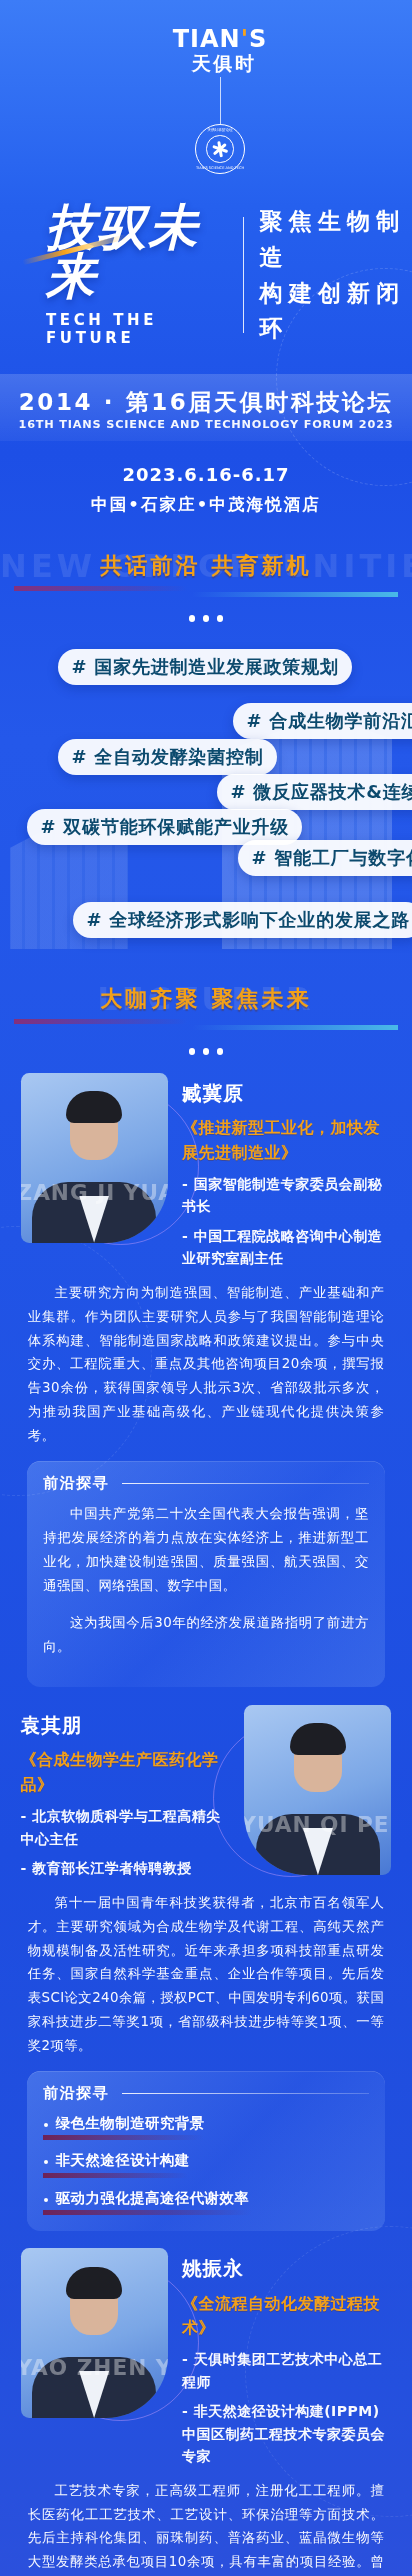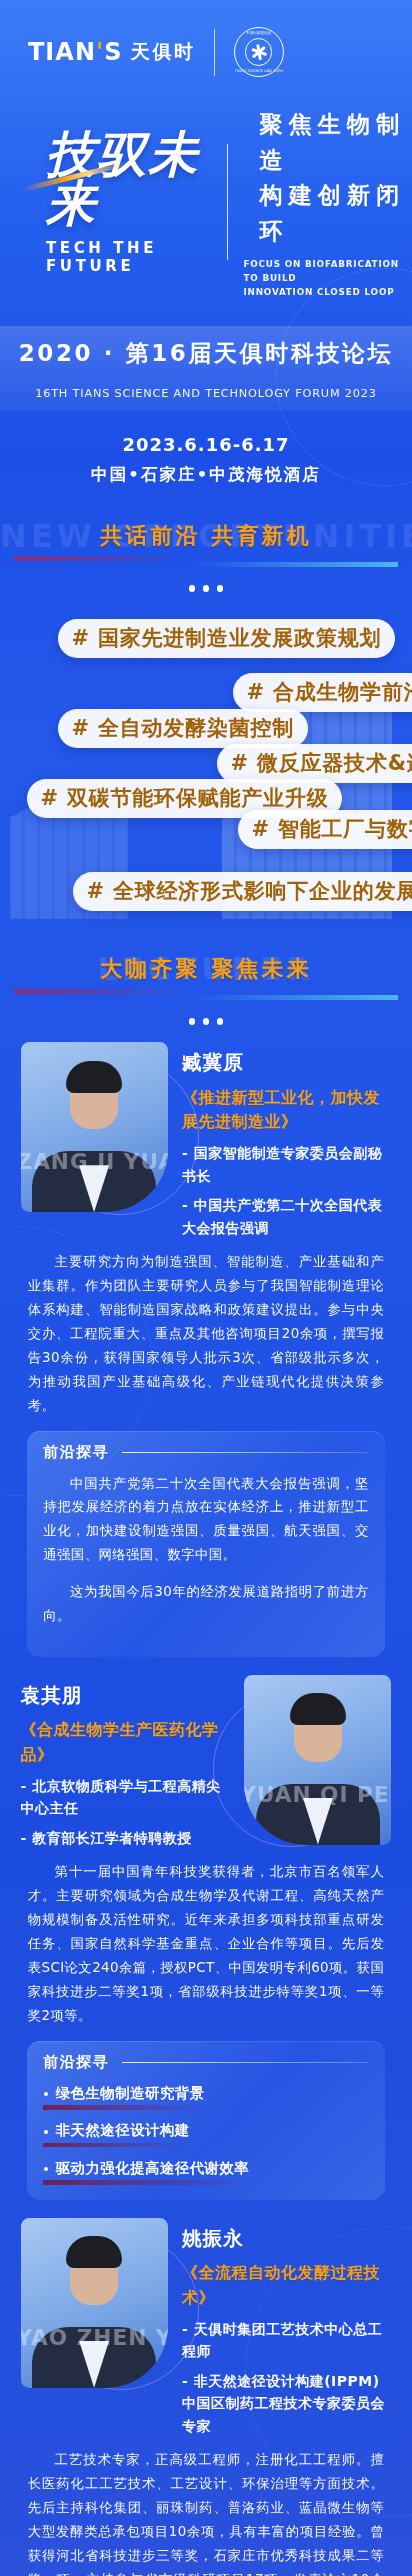--- a/index.html
+++ b/index.html
@@ -8,21 +8,21 @@
     color:#fff;font-family:"DejaVu Sans","Liberation Sans",sans-serif;
     background:linear-gradient(180deg,#3c7cf7 0%,#2560ee 5%,#1d4fe6 11%,#2458ea 18%,#2154e6 30%,#1d4de0 45%,#2450de 58%,#3350da 68%,#4049cd 78%,#4a43c3 87%,#4d45c4 94%,#4f47c6 100%);
     letter-spacing:0.3px;
   }
   .deco-ring{position:absolute;border:1px dashed rgba(255,255,255,.16);border-radius:50%;pointer-events:none;}
   .ring1{width:216px;height:216px;right:-82px;top:268px;}
   .ring2{width:268px;height:268px;left:-118px;top:1226px;border-color:rgba(255,255,255,.10);}
   .ring3{width:289px;height:289px;right:-124px;top:2226px;border-color:rgba(255,255,255,.10);}
 
   
-  .logo-row{display:flex;align-items:center;padding:27px 0 0 28px;}
+  .logo-row{display:flex;align-items:center;padding:27px 0 0 28px;flex-direction:column;}
   .logo-tians{font-size:24px;font-weight:900;letter-spacing:1px;line-height:1;}
   .logo-apos{color:#f6a21c;}
   .logo-cn{font-size:19px;margin-left:8.2px;letter-spacing:2.6px;font-weight:bold;}
   .logo-divider{width:1px;height:47px;background:rgba(255,255,255,.75);margin:0 18.5px;}
   .badge{position:relative;width:48px;height:48px;border:1.5px solid #fff;border-radius:50%;flex:0 0 auto;}
   .badge-core{position:absolute;inset:10.3px;border:1.5px solid #fff;border-radius:50%;}
   .badge-core i{position:absolute;left:50%;top:50%;width:15.5px;height:3.1px;background:#fff;border-radius:1.5px;}
   .badge-core i:nth-child(1){transform:translate(-50%,-50%) rotate(20deg);}
   .badge-core i:nth-child(2){transform:translate(-50%,-50%) rotate(80deg);}
   .badge-core i:nth-child(3){transform:translate(-50%,-50%) rotate(140deg);}
@@ -30,27 +30,27 @@
   .badge-top{top:3.1px;} .badge-bottom{bottom:3.1px;}
 
   .hero{display:flex;justify-content:center;align-items:center;margin-top:29px;}
   .hero-left{text-align:left;position:relative;padding-left:46px;}
   .hero-title{font-size:49px;font-weight:900;font-style:italic;letter-spacing:2.1px;line-height:1;text-shadow:0 3.1px 7.2px rgba(0,30,130,.45);}
   .hero-swoosh{position:absolute;left:20.6px;top:44px;width:108px;height:4.6px;border-radius:2.6px;
     background:linear-gradient(90deg,rgba(246,162,28,0),#f6a21c 40%,#ffd27a 60%,rgba(246,162,28,0));transform:rotate(-14deg);}
   .hero-title-en{margin-top:10.3px;font-size:15px;font-weight:bold;letter-spacing:3.6px;}
   .hero-divider{width:1.5px;height:116px;background:rgba(255,255,255,.85);margin:0 15.5px;}
   .hero-right{padding-top:1px;}
-  .hero-slogan{font-size:23px;font-weight:900;letter-spacing:6.2px;line-height:1.55;margin-left:16px;}
+  .hero-slogan{font-size:23px;font-weight:900;letter-spacing:6.2px;line-height:1.55;}
   .hero-slogan-en{margin-top:7.2px;font-size:8.8px;letter-spacing:0.8px;line-height:1.6;color:rgba(255,255,255,.95);font-weight:bold;}
 
   .forum-band{margin-top:27px;padding:12.4px 0 10.3px;text-align:center;
     background:linear-gradient(180deg,rgba(255,255,255,.17),rgba(255,255,255,.05));}
   .forum-title{font-size:23px;font-weight:900;letter-spacing:2.6px;}
-  .forum-title-en{margin-top:18px;font-size:11.3px;font-weight:normal;letter-spacing:0.8px;color:rgba(255,255,255,.95);}
+  .forum-title-en{margin-top:0;font-size:11.3px;font-weight:bold;letter-spacing:0.8px;color:rgba(255,255,255,.95);}
   .date-line{margin-top:23px;text-align:center;font-size:18px;font-weight:bold;letter-spacing:1px;}
   .venue-line{margin-top:9.3px;text-align:center;font-size:16.5px;font-weight:bold;letter-spacing:2.1px;}
 
   
   .section-head{position:relative;margin-top:33px;height:61px;text-align:center;}
   .watermark{position:absolute;left:0;right:0;top:-2.1px;font-size:32px;font-weight:900;letter-spacing:4.1px;
     color:rgba(255,255,255,.10);white-space:nowrap;overflow:hidden;text-transform:uppercase;}
   .section-title{position:relative;z-index:1;font-size:22px;font-weight:900;color:#f2a019;letter-spacing:3.1px;
     text-shadow:0 1.5px 1px rgba(104,44,10,.35);padding-top:2.1px;}
   .bar-left{position:absolute;left:14.4px;top:37px;width:173px;height:5.2px;
@@ -58,21 +58,21 @@
   .bar-right{position:absolute;right:14.4px;top:43px;width:206px;height:5.2px;
     background:linear-gradient(270deg,#49b9e8,rgba(73,185,232,0));}
   .dots{text-align:center;margin-top:5.2px;font-size:0;}
   .dots i{display:inline-block;width:6.7px;height:6.7px;border-radius:50%;background:#fff;margin:0 3.6px;}
 
   
   .topics{position:relative;margin-top:27px;height:300px;}
   .bldg{position:absolute;opacity:.26;background:repeating-linear-gradient(90deg,#c6d9f8 0 12.4px,#8db2ea 12.4px 15px);}
   .bldg1{left:222px;top:66px;width:170px;height:234px;clip-path:polygon(0 16%,58% 0,100% 10%,100% 100%,0 100%);}
   .bldg2{left:10.3px;top:170px;width:118px;height:130px;opacity:.18;clip-path:polygon(0 22%,46% 0,100% 14%,100% 100%,0 100%);}
-  .pill{position:absolute;background:rgba(255,255,255,.94);color:#a16207;font-size:21px;font-weight:bold;
+  .pill{position:absolute;background:rgba(255,255,255,.94);color:#0c4a6e;font-size:18px;font-weight:bold;
     padding:5.7px 13.4px;border-radius:515px;letter-spacing:0.8px;white-space:nowrap;
     box-shadow:0 4.1px 10.3px rgba(8,35,130,.28);}
   .pill1{left:58px;top:0;}   .pill2{left:233px;top:54px;}
   .pill3{left:58px;top:90px;}.pill4{left:217px;top:125px;}
   .pill5{left:27px;top:160px;} .pill6{left:238px;top:191px;}
   .pill7{left:73px;top:253px;}
 
   
   .speakers{margin-top:4.1px;}
   .speaker{margin:17.5px 20.6px 0;}
@@ -142,29 +142,25 @@
     <div class="hero">
       <div class="hero-left">
         <div class="hero-swoosh"></div>
         <div class="hero-title">技驭未来</div>
         <div class="hero-title-en">TECH THE FUTURE</div>
       </div>
       <div class="hero-divider"></div>
       <div class="hero-right">
         <div class="hero-slogan">聚焦生物制造</div>
         <div class="hero-slogan">构建创新闭环</div>
-        <div class="hero-slogan-en">
-          <div>FOCUS ON BIOFABRICATION TO BUILD</div>
-          <div>INNOVATION CLOSED LOOP</div>
-        </div>
       </div>
     </div>
 
     <div class="forum-band">
-      <div class="forum-title">2020 · 第16届天俱时科技论坛</div>
+      <div class="forum-title">2014 · 第16届天俱时科技论坛</div>
       <div class="forum-title-en">16TH TIANS SCIENCE AND TECHNOLOGY FORUM 2023</div>
     </div>
     <div class="date-line">2023.6.16-6.17</div>
     <div class="venue-line">中国•石家庄•中茂海悦酒店</div>
   </header>
 
   <section>
     <div class="section-head">
       <div class="watermark">NEW OPPORTUNITIES</div>
       <div class="section-title">共话前沿 共育新机</div>
@@ -202,21 +198,21 @@
               <div class="ph-shirt"></div>
               <div class="ph-head"></div>
               <div class="ph-hair"></div>
             <div class="ph-mark">ZANG JI YUAN</div>
           </div>
         </div>
         <div class="sp-info">
           <div class="sp-name">臧冀原</div>
           <div class="sp-topic">《推进新型工业化，加快发展先进制造业》</div>
           <div class="sp-cred">- 国家智能制造专家委员会副秘书长</div>
-          <div class="sp-cred">- 中国共产党第二十次全国代表大会报告强调</div>
+          <div class="sp-cred">- 中国工程院战略咨询中心制造业研究室副主任</div>
         </div>
       </div>
       <p class="sp-bio">主要研究方向为制造强国、智能制造、产业基础和产业集群。作为团队主要研究人员参与了我国智能制造理论体系构建、智能制造国家战略和政策建议提出。参与中央交办、工程院重大、重点及其他咨询项目20余项，撰写报告30余份，获得国家领导人批示3次、省部级批示多次，为推动我国产业基础高级化、产业链现代化提供决策参考。</p>
       <div class="frontier">
         <div class="fr-head">
             <span class="fr-label">前沿探寻</span>
             <span class="fr-line"></span>
           </div>
         <p class="fr-para">中国共产党第二十次全国代表大会报告强调，坚持把发展经济的着力点放在实体经济上，推进新型工业化，加快建设制造强国、质量强国、航天强国、交通强国、网络强国、数字中国。</p>
         <p class="fr-para">这为我国今后30年的经济发展道路指明了前进方向。</p>

